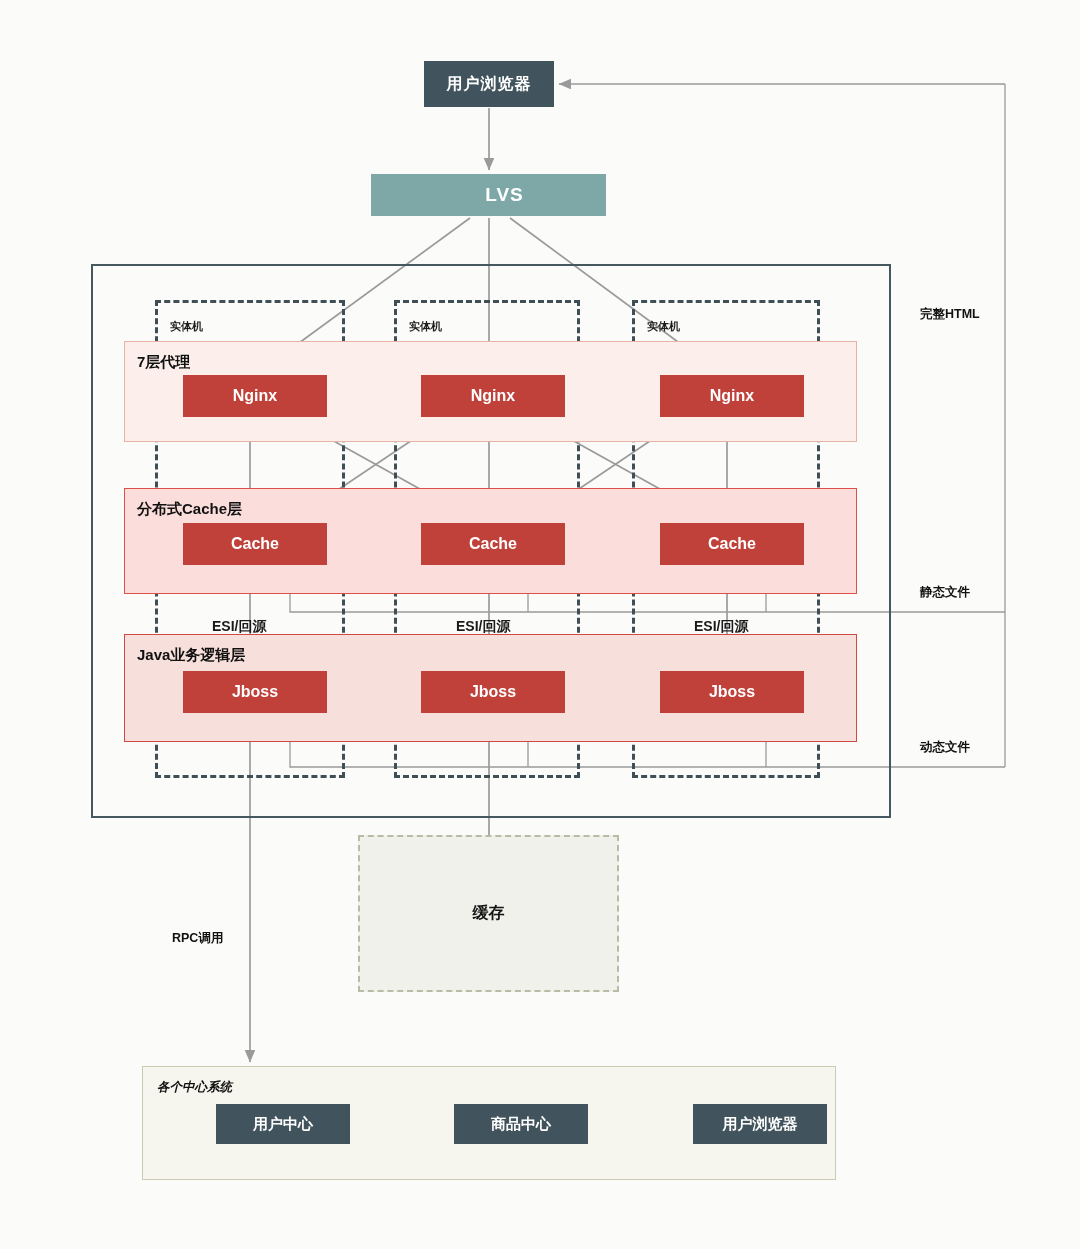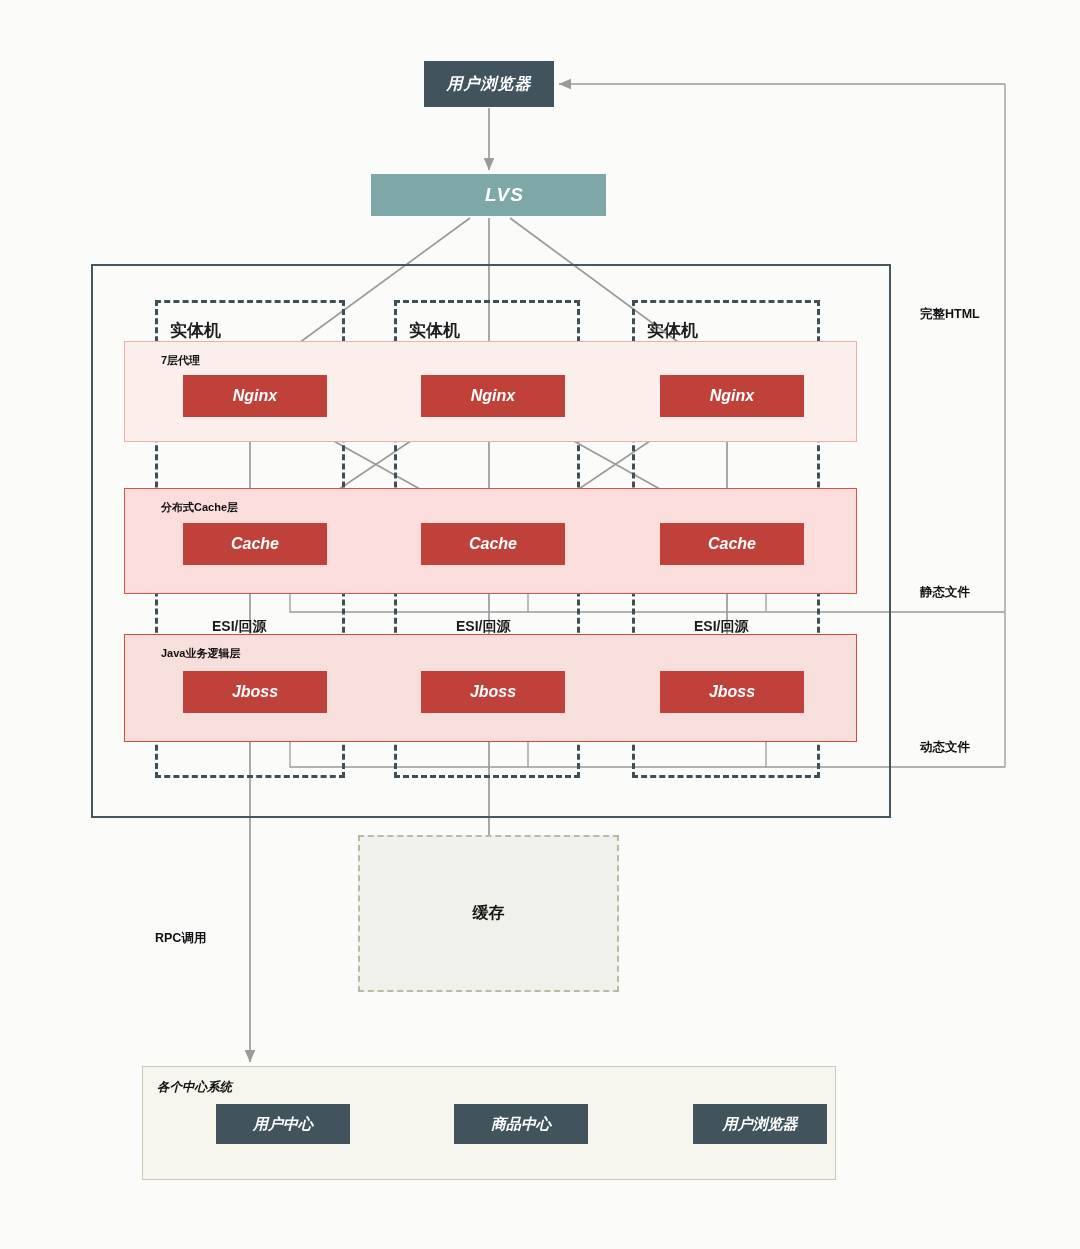--- a/index.html
+++ b/index.html
@@ -1,58 +1,58 @@
 <!DOCTYPE html>
 <html><head>
 <meta charset="utf-8">
 <style>
   html,body{margin:0;padding:0;background:#fbfbfa;}
   body{font-family:"Liberation Sans","DejaVu Sans",sans-serif;}
   #stage{position:relative;width:1080px;height:1249px;background:#fbfbfa;overflow:hidden;}
   svg.wires{position:absolute;left:0;top:0;width:1080px;height:1249px;pointer-events:none;}
 
   .node{position:absolute;display:flex;align-items:center;justify-content:center;
-        color:#fff;font-weight:700;box-sizing:border-box;font-style:italic;}
+        color:#fff;font-weight:700;box-sizing:border-box;}
   .node.dark{background:#41535c;}
   .node.teal{background:#7ea8a8;}
   .node.brick{background:#c0403a;}
 
   .browser{left:424px;top:61px;width:130px;height:46px;font-size:16px;letter-spacing:1px;}
   .lvs{left:371px;top:174px;width:235px;height:42px;font-size:19px;letter-spacing:1px;padding-left:32px;}
 
   .outerbox{position:absolute;left:91px;top:264px;width:800px;height:554px;
             border:2px solid #46585f;box-sizing:border-box;background:transparent;}
 
   .machine{position:absolute;border:3px dashed #3f4f55;box-sizing:border-box;background:transparent;}
-  .machine .mlabel{position:absolute;left:12px;top:16px;font-size:17px;color:#1d1d1d;font-weight:700;
+  .machine .mlabel{position:absolute;left:12px;top:16px;font-size:11px;color:#1d1d1d;font-weight:700;
                    background:transparent;}
   .m1{left:155px;top:300px;width:190px;height:478px;}
   .m2{left:394px;top:300px;width:186px;height:478px;}
   .m3{left:632px;top:300px;width:188px;height:478px;}
 
   .layer{position:absolute;box-sizing:border-box;}
-  .layer .llabel{position:absolute;left:12px;top:11px;font-size:11px;color:#111;font-weight:700;margin-left:24px;}
+  .layer .llabel{position:absolute;left:12px;top:11px;font-size:15px;color:#111;font-weight:700;}
   .layer-proxy{left:124px;top:341px;width:733px;height:101px;background:#fcefeb;border:1px solid #e7b3a6;}
   .layer-cache{left:124px;top:488px;width:733px;height:106px;background:#fbdedc;border:1.5px solid #e0504a;}
   .layer-java{left:124px;top:634px;width:733px;height:108px;background:#f7dfdb;border:1.5px solid #cf4a43;}
 
   .svcbox{position:absolute;height:42px;width:144px;font-size:16px;}
 
   .n1{left:183px;top:375px;} .n2{left:421px;top:375px;} .n3{left:660px;top:375px;}
   .c1{left:183px;top:523px;} .c2{left:421px;top:523px;} .c3{left:660px;top:523px;}
   .j1{left:183px;top:671px;} .j2{left:421px;top:671px;} .j3{left:660px;top:671px;}
 
   .esi{position:absolute;font-size:14px;color:#1a1a1a;font-weight:600;}
   .esi1{left:212px;top:618px;} .esi2{left:456px;top:618px;} .esi3{left:694px;top:618px;}
 
   .sidelab{position:absolute;font-size:12.5px;color:#111;font-weight:700;text-align:right;}
   .lab-html{left:920px;top:306px;}
   .lab-static{left:920px;top:584px;}
   .lab-dyn{left:920px;top:739px;}
-  .lab-rpc{left:155px;top:930px;}
+  .lab-rpc{left:172px;top:930px;}
 
   .cachebig{position:absolute;left:358px;top:835px;width:261px;height:157px;
             background:#f1f1ec;border:2px dashed #b9bba4;box-sizing:border-box;
             display:flex;align-items:center;justify-content:center;
             font-size:16px;font-weight:700;color:#141414;}
 
   .centers{position:absolute;left:142px;top:1066px;width:694px;height:114px;
            background:#f6f6ee;border:1px solid #ccc9b4;box-sizing:border-box;}
   .centers .clabel{position:absolute;left:14px;top:12px;font-size:12.5px;font-weight:700;color:#111;font-style:italic;}
   .cbox{position:absolute;top:37px;height:40px;width:134px;font-size:15px;margin-left:32px;}

